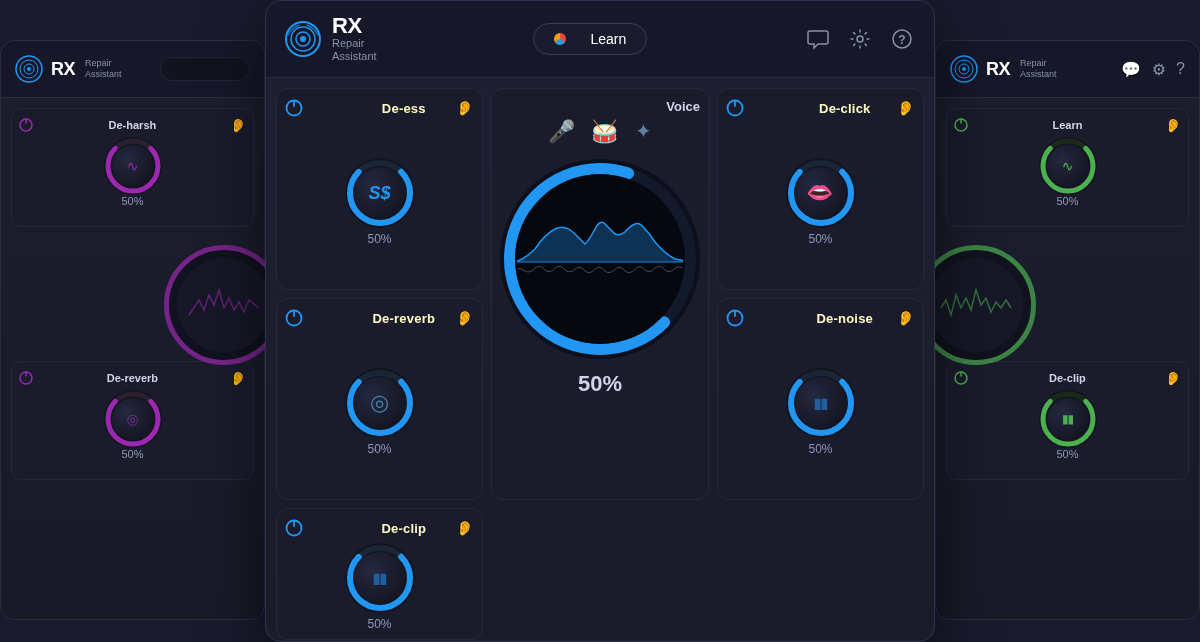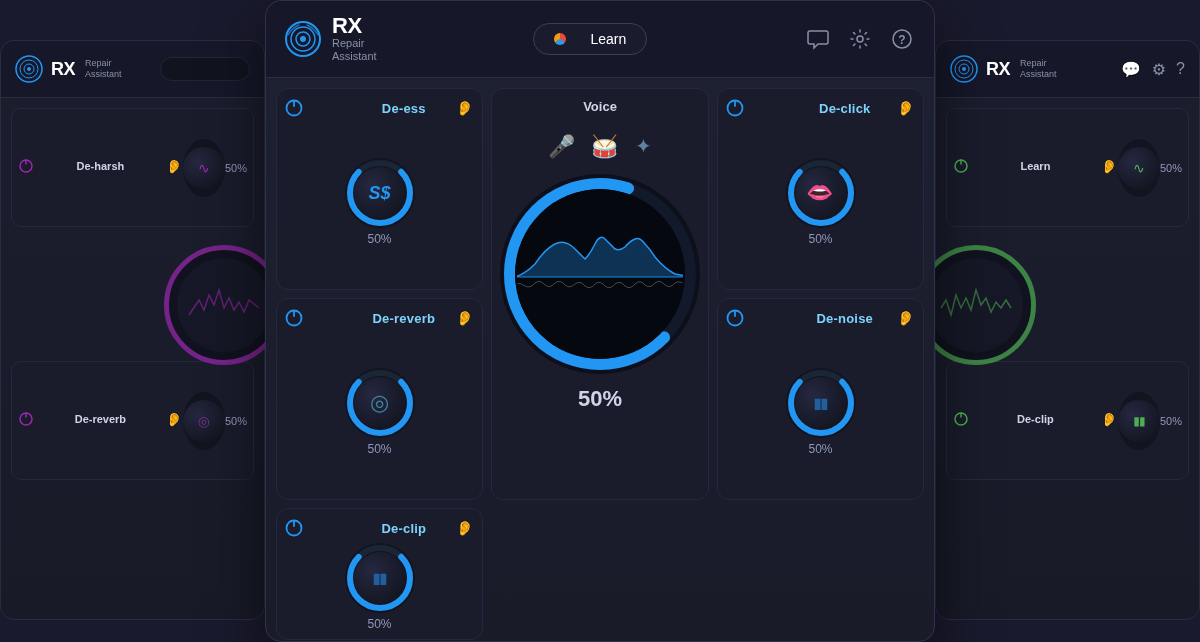--- a/index.html
+++ b/index.html
@@ -154,21 +154,21 @@
       display: flex;
       align-items: center;
       justify-content: space-between;
       width: 100%;
       margin-bottom: 6px;
     }
 
     .module-label {
       font-size: 13px;
       font-weight: 600;
-      color: #7dd3fc;
+      color: #fef9c3;
       letter-spacing: 0.2px;
       padding-left: 48px;
     }
 
     
     .knob-container {
       display: flex;
       flex-direction: column;
       align-items: center;
       gap: 4px;
@@ -215,23 +215,23 @@
       align-items: center;
       padding: 10px 8px 8px 8px;
       grid-row: 1 / 3;
       grid-column: 2;
       position: relative;
     }
 
     .voice-header {
       display: flex;
       align-items: center;
-      justify-content: center;
+      justify-content: flex-end;
       width: 100%;
-      margin-bottom: 20px;
+      margin-bottom: 5px;
     }
 
     .voice-label {
       font-size: 13px;
       font-weight: 600;
       color: #d0d4e8;
     }
 
     .voice-icons-row {
       display: flex;
@@ -289,21 +289,21 @@
       grid-template-rows: repeat(4, 1fr);
       gap: 8px;
       height: calc(100% - 60px);
     }
 
     .bg-module {
       background: #1a1c2c;
       border-radius: 10px;
       border: 1px solid #252840;
       display: flex;
-      flex-direction: row;
+      flex-direction: column;
       align-items: center;
       padding: 8px 6px 6px 6px;
     }
 
     .bg-module-header {
       display: flex;
       align-items: center;
       justify-content: space-between;
       width: 100%;
       margin-bottom: 4px;

